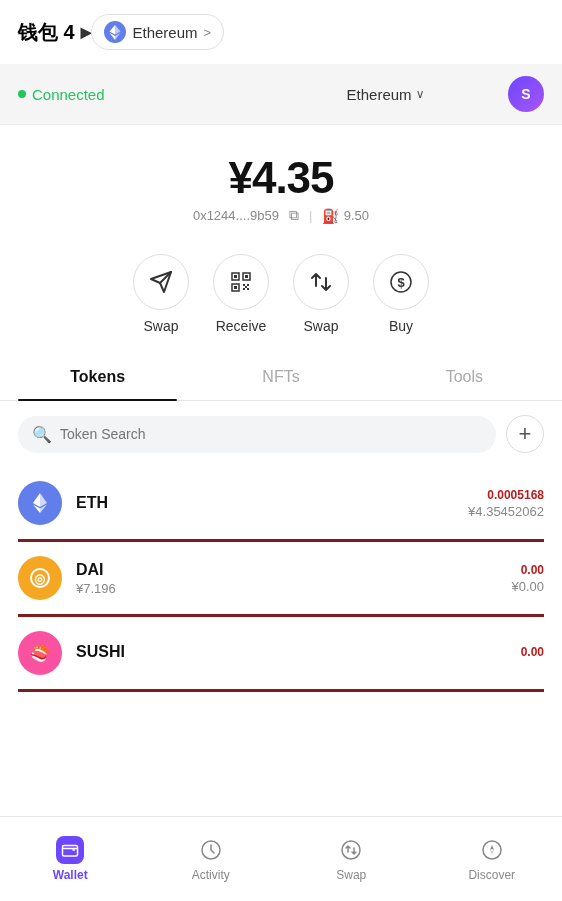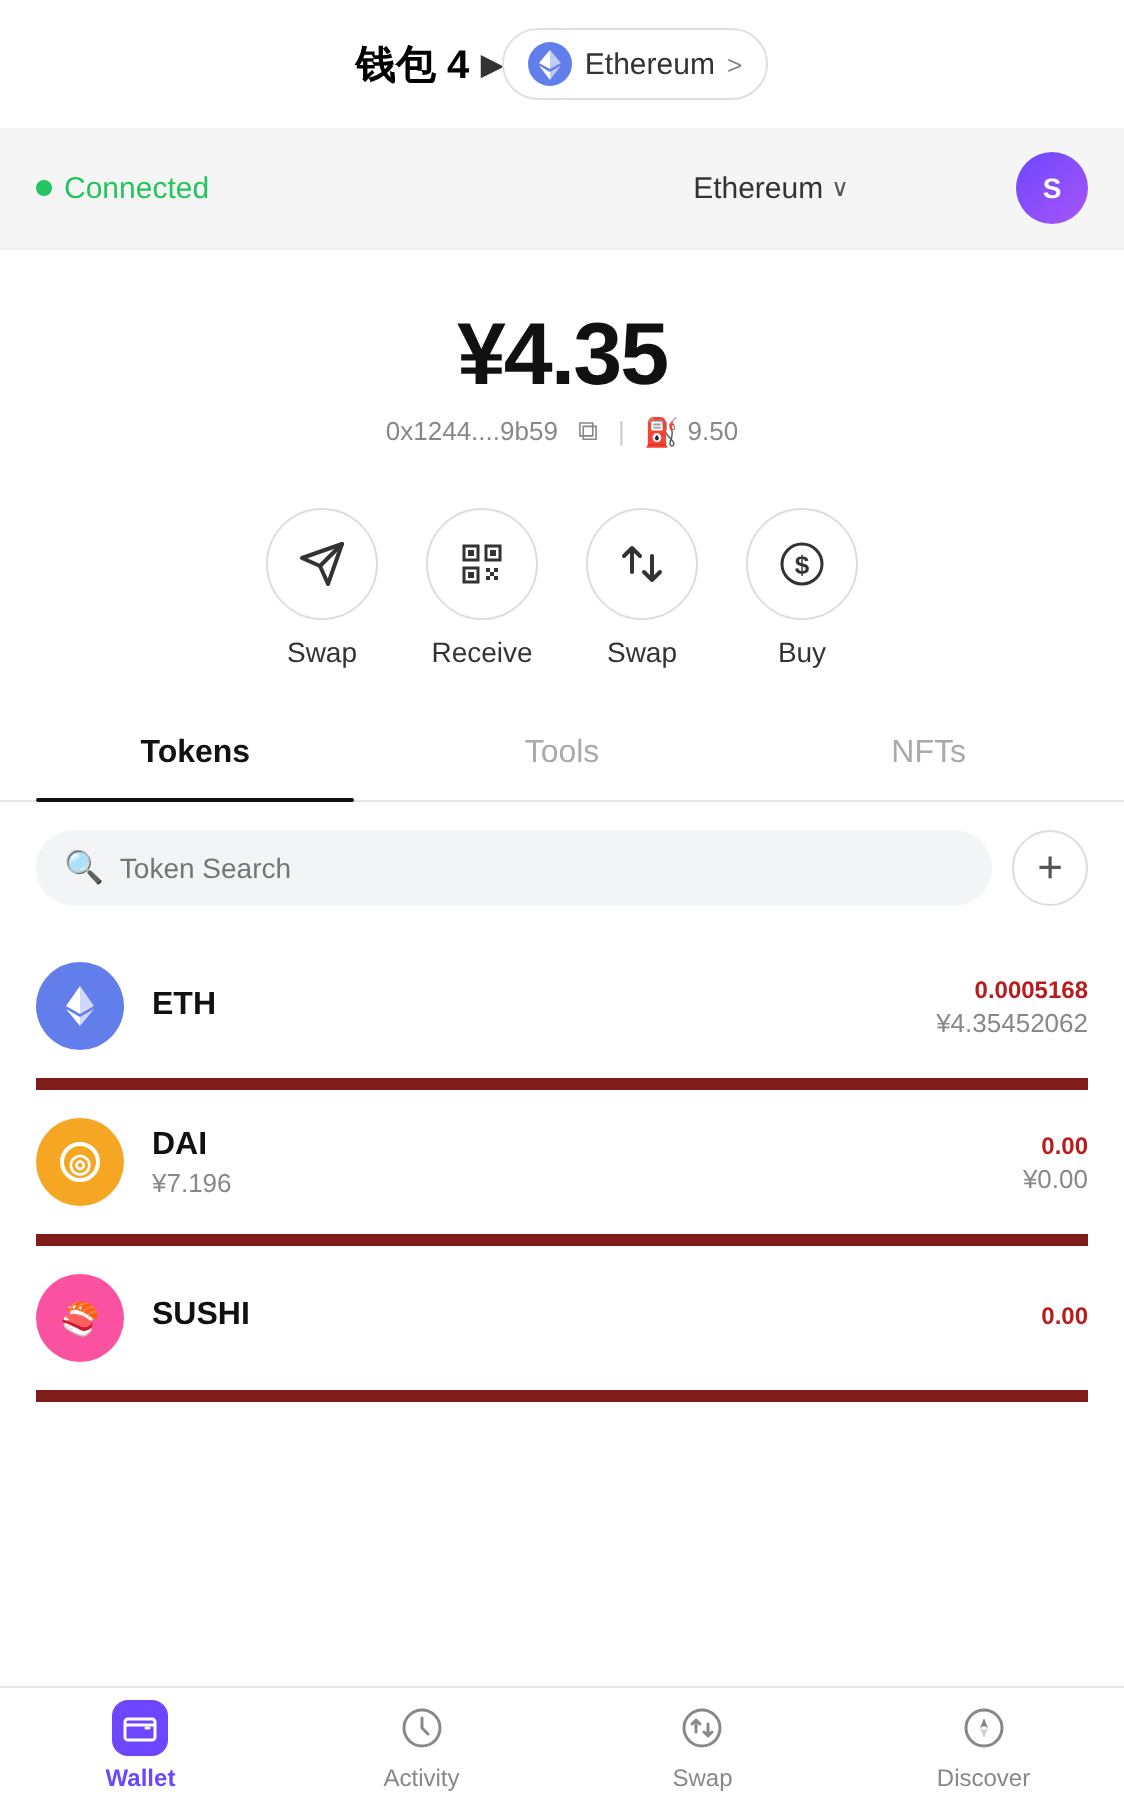--- a/index.html
+++ b/index.html
@@ -9,21 +9,21 @@
       width: 562px;
       min-height: 901px;
       overflow-x: hidden;
       position: relative;
     }
 
     
     .header {
       display: flex;
       align-items: center;
-      justify-content: center;
+      justify-content: flex-start;
       padding: 14px 18px;
       background: #fff;
     }
     .wallet-title {
       font-size: 20px;
       font-weight: 600;
       display: flex;
       align-items: center;
       gap: 6px;
     }
@@ -245,21 +245,21 @@
     }
 
     
     .token-list {
       padding: 0 18px;
     }
     .token-item {
       display: flex;
       align-items: center;
       padding: 14px 0;
-      border-bottom: 6px solid #7f1d1d;
+      border-bottom: 3px solid #7f1d1d;
       cursor: pointer;
     }
     .token-icon {
       width: 44px;
       height: 44px;
       border-radius: 50%;
       margin-right: 14px;
       flex-shrink: 0;
       display: flex;
       align-items: center;
@@ -297,21 +297,21 @@
       font-size: 13px;
       color: #888;
       margin-top: 2px;
     }
 
     
     .bottom-nav {
       position: fixed;
       bottom: 0;
       width: 562px;
-      height: 58px;
+      height: 85px;
       background: #fff;
       border-top: 1px solid #e5e5e5;
       display: flex;
       align-items: center;
     }
     .nav-item {
       flex: 1;
       display: flex;
       flex-direction: column;
       align-items: center;
@@ -442,22 +442,22 @@
         <circle cx="12" cy="12" r="10" stroke="#333" stroke-width="1.5" fill="none"></circle>
         <text x="12" y="17" text-anchor="middle" font-size="13" font-weight="bold" fill="#333">$</text>
       </svg>
     </div>
     <span class="btn-label">Buy</span>
   </div>
 </div>
 
 <div class="tabs">
   <div class="tab active">Tokens</div>
+  <div class="tab">NFTs</div>
   <div class="tab">Tools</div>
-  <div class="tab">NFTs</div>
 </div>
 
 <div class="search-bar">
   <div class="search-input-wrapper">
     <span class="search-icon">🔍</span>
     <input class="search-input" type="text" placeholder="Token Search" style="">
   </div>
   <div class="add-btn">+</div>
 </div>
 

